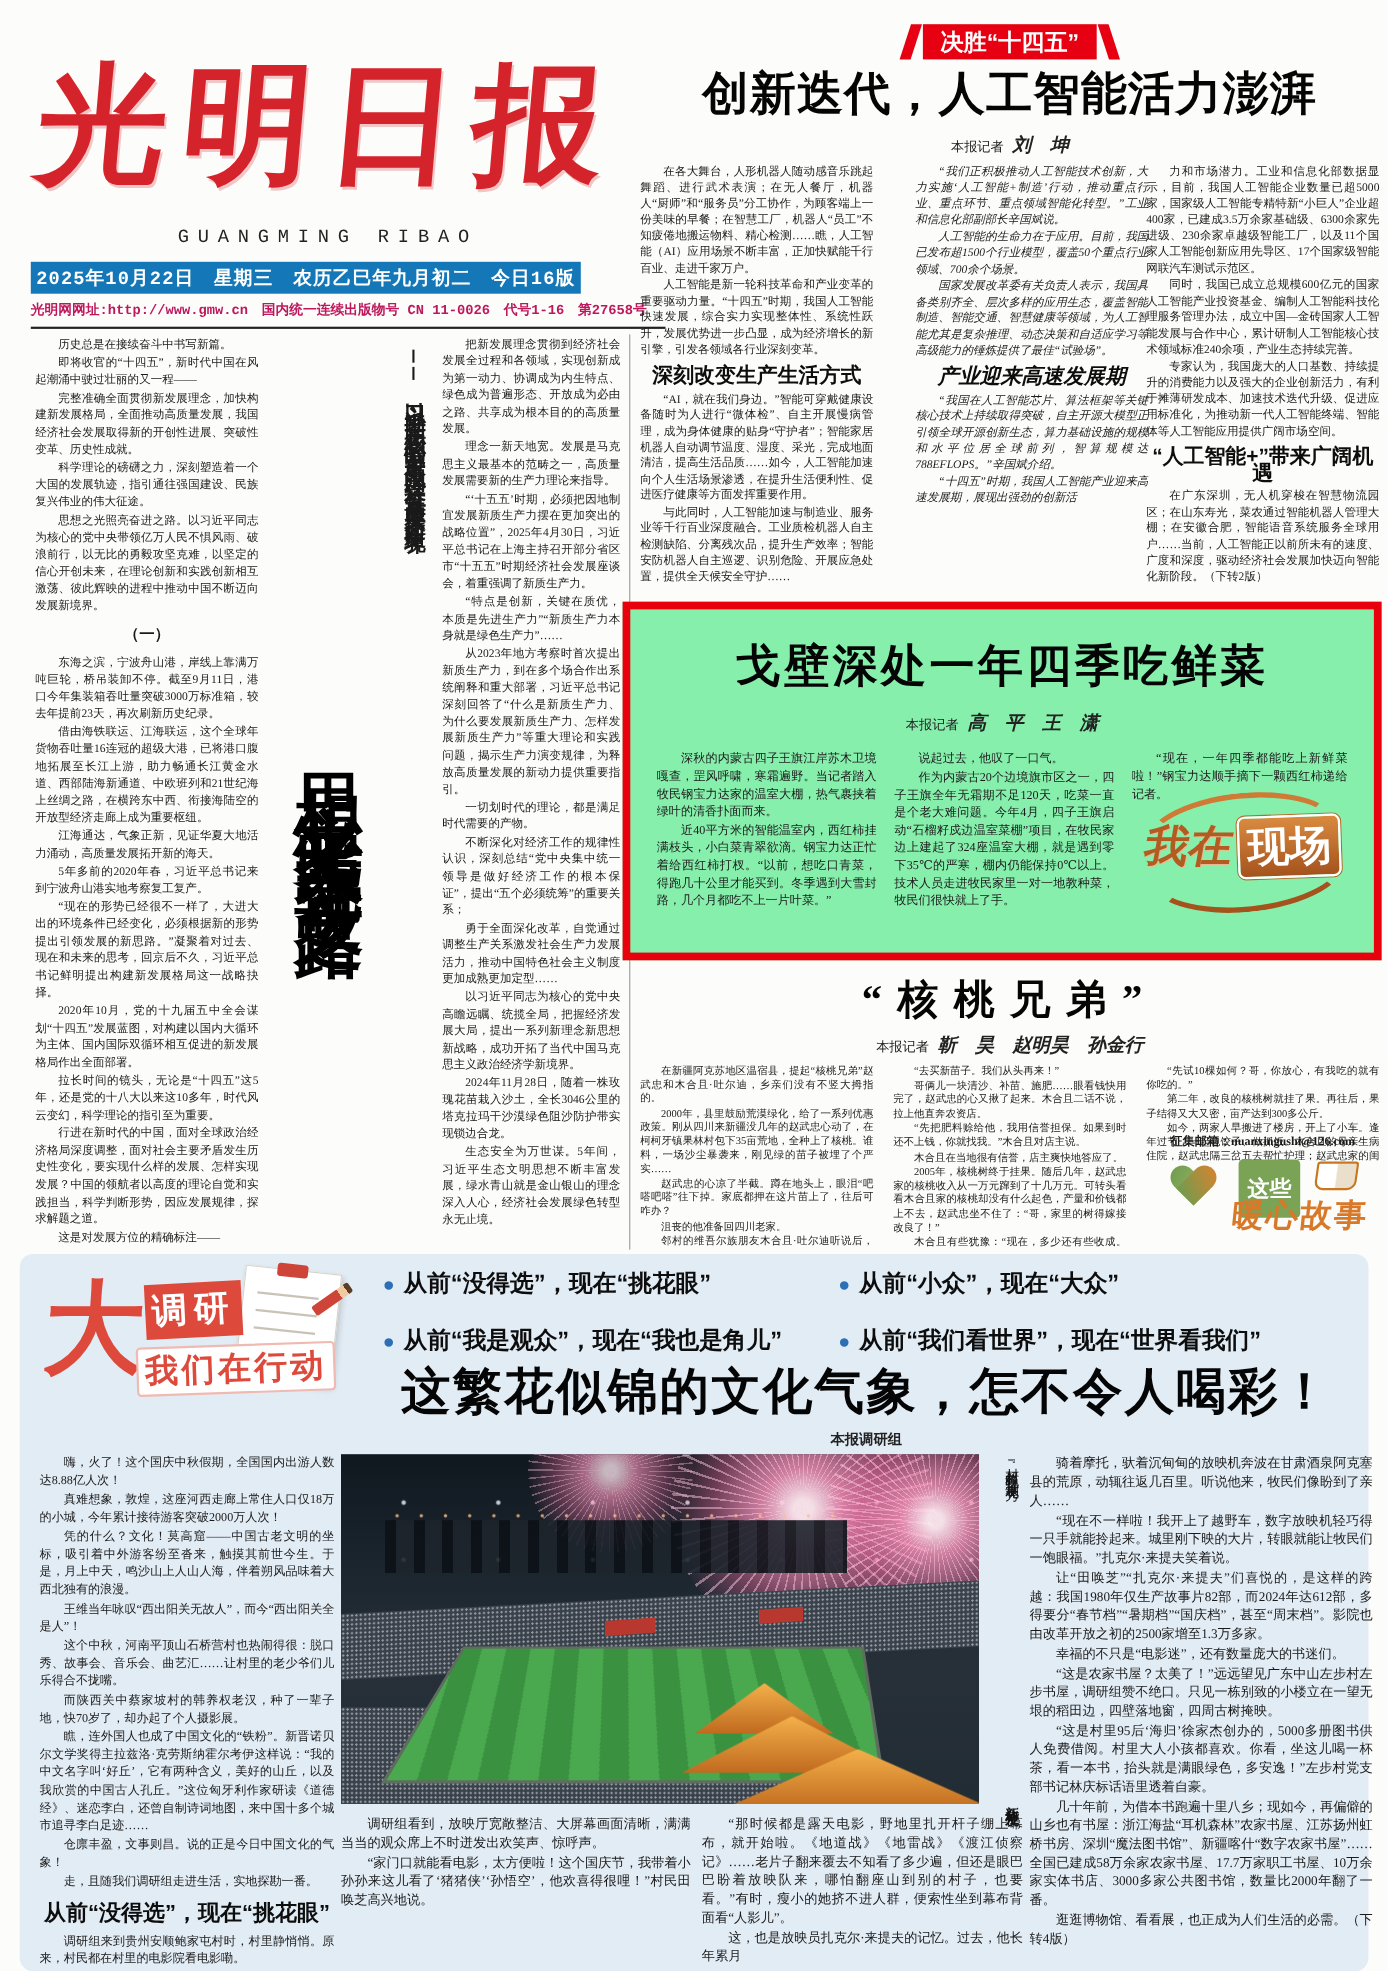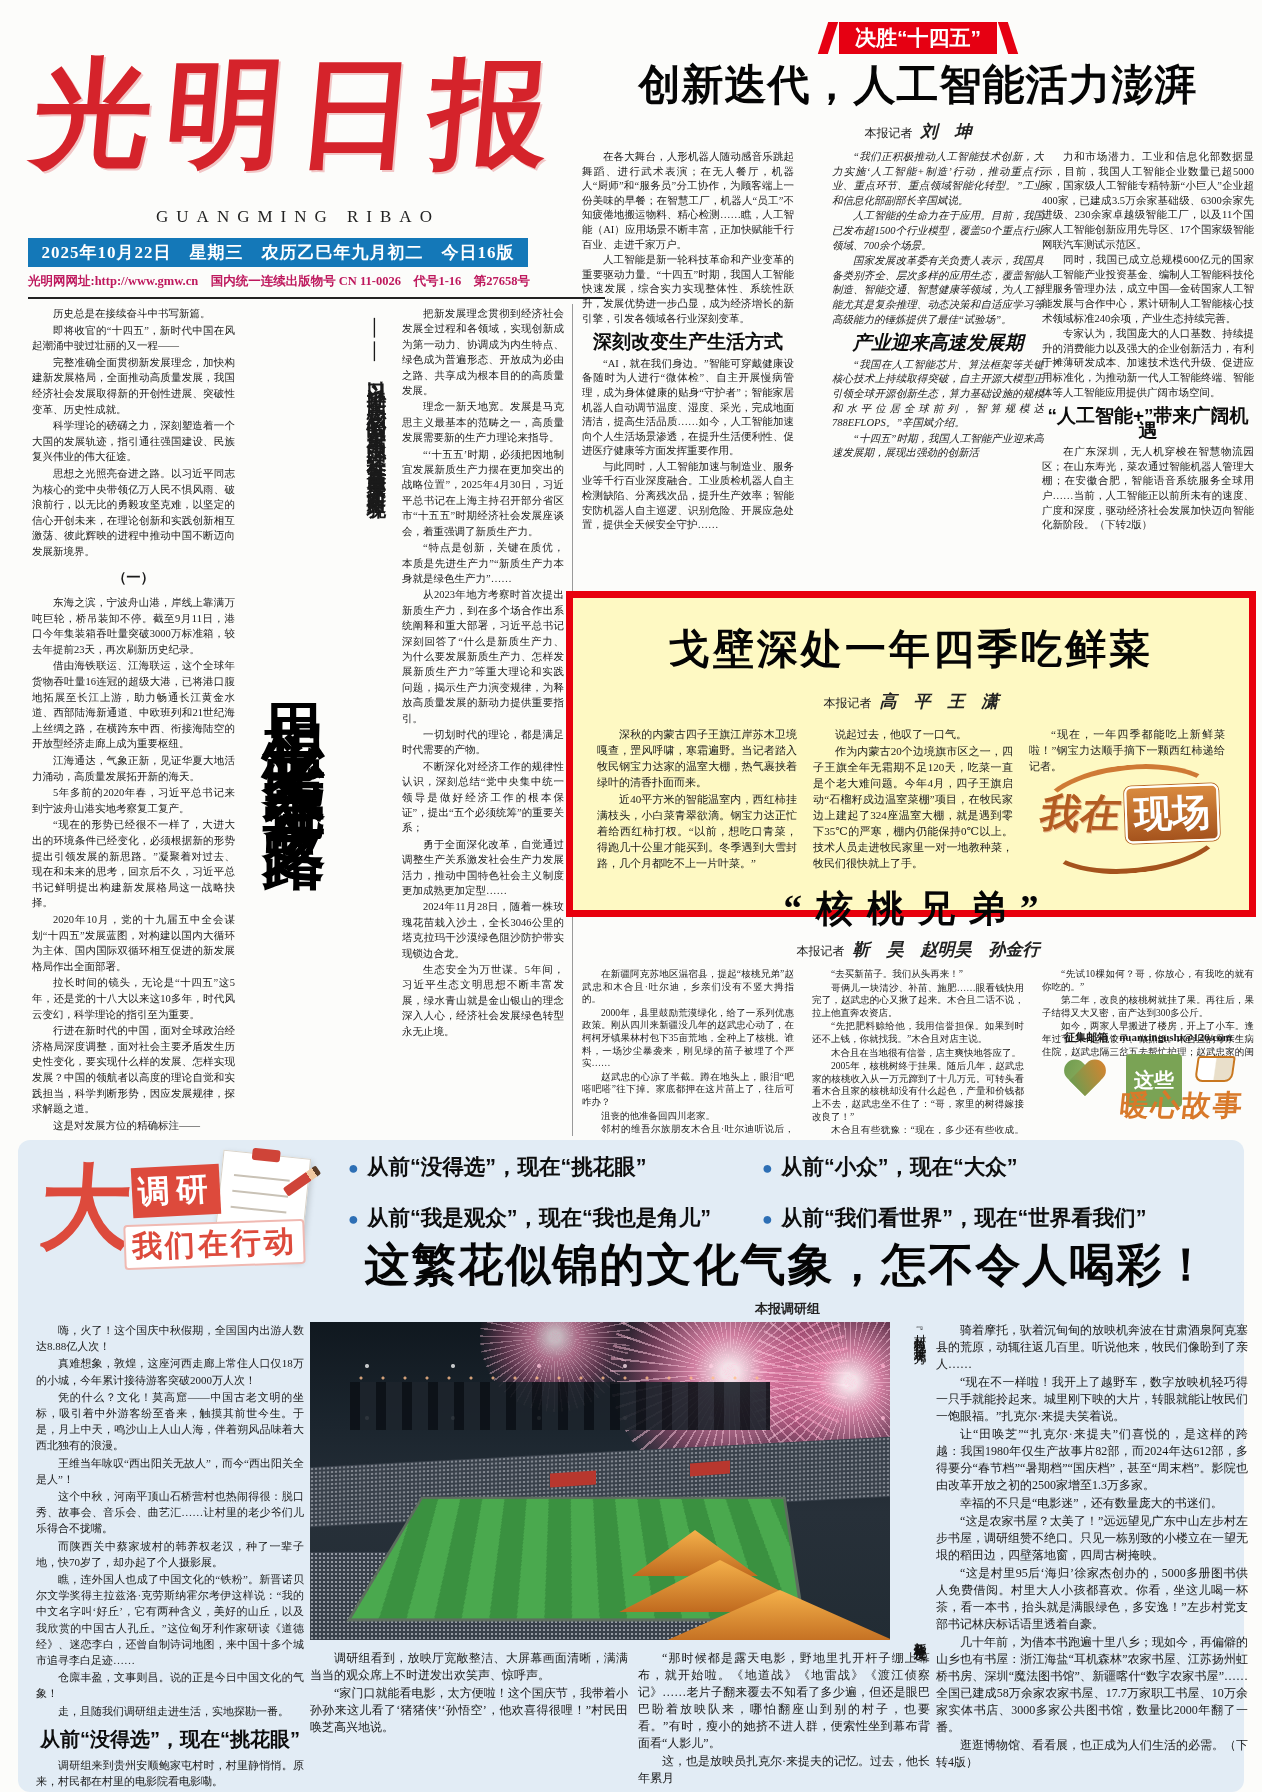--- a/index.html
+++ b/index.html
@@ -1,21 +1,21 @@
 <!DOCTYPE html>
 <html><head>
 <meta charset="utf-8">
 <style>
   html,body { margin:0; padding:0; background:#888; }
   .page {
     position:relative; width:1262px; height:1792px; margin:0 auto;
     background:#fcfcfa; overflow:hidden; color:#1a1a1a;
     font-family:"Liberation Serif","DejaVu Serif",serif;
   }
-  .sans { font-family:Liberation Serif, serif; }
+  .sans { font-family:Liberation Mono, monospace; }
 
   
   .masthead-title{
     position:absolute; left:28px; top:22px; width:540px; height:186px;
     color:#d5232b; font-size:118px; font-weight:900; letter-spacing:14px;
     display:flex; align-items:center; justify-content:center;
     transform:skewX(-5deg); text-shadow:2px 2px 0 rgba(213,35,43,.25);
     white-space:nowrap;
   }
   .romanized{
@@ -74,21 +74,21 @@
   }
   .byline{ position:absolute; text-align:center; font-size:12px; color:#222; }
   .byline .names{ font-size:17px; font-weight:bold; font-style:italic; margin-left:8px; }
   .ai-byline{ left:582px; top:120px; width:672px; }
   .ai-col{ top:150px; height:392px; width:212px; font-size:10.5px; line-height:14.6px; }
   .ai-c1{ left:582px; } .ai-c2{ left:832px;font-style:italic; } .ai-c3{ left:1042px; }
 
   
   .red-box{
     position:absolute; left:566px; top:547px; width:676px; height:312px;
-    border:7px solid #e8000d; background:#fef9c3;margin-top:44px;
+    border:7px solid #e8000d; background:#86efac;
   }
   .gobi-headline{
     position:absolute; left:0; top:24px; width:100%; text-align:center;
     font-size:41px; font-weight:900; letter-spacing:3px; color:#050505;
   }
   .gobi-byline{ left:0; top:92px; width:100%; }
   .gobi-col{ top:128px; height:170px; width:200px; font-size:11px; line-height:16px; }
   .gobi-c1{ left:24px; } .gobi-c2{ left:240px; } .gobi-c3{ left:456px; width:196px; }
 
   
@@ -246,20 +246,21 @@
   <div class="col lead-col3">
     <div class="paras">
         <p>把新发展理念贯彻到经济社会发展全过程和各领域，实现创新成为第一动力、协调成为内生特点、绿色成为普遍形态、开放成为必由之路、共享成为根本目的的高质量发展。</p>
         <p>理念一新天地宽。发展是马克思主义最基本的范畴之一，高质量发展需要新的生产力理论来指导。</p>
         <p>“‘十五五’时期，必须把因地制宜发展新质生产力摆在更加突出的战略位置”，2025年4月30日，习近平总书记在上海主持召开部分省区市“十五五”时期经济社会发展座谈会，着重强调了新质生产力。</p>
         <p>“特点是创新，关键在质优，本质是先进生产力”“新质生产力本身就是绿色生产力”……</p>
         <p>从2023年地方考察时首次提出新质生产力，到在多个场合作出系统阐释和重大部署，习近平总书记深刻回答了“什么是新质生产力、为什么要发展新质生产力、怎样发展新质生产力”等重大理论和实践问题，揭示生产力演变规律，为释放高质量发展的新动力提供重要指引。</p>
         <p>一切划时代的理论，都是满足时代需要的产物。</p>
         <p>不断深化对经济工作的规律性认识，深刻总结“党中央集中统一领导是做好经济工作的根本保证”，提出“五个必须统筹”的重要关系；</p>
         <p>勇于全面深化改革，自觉通过调整生产关系激发社会生产力发展活力，推动中国特色社会主义制度更加成熟更加定型……</p>
+        <p>以习近平同志为核心的党中央高瞻远瞩、统揽全局，把握经济发展大局，提出一系列新理念新思想新战略，成功开拓了当代中国马克思主义政治经济学新境界。</p>
         <p>2024年11月28日，随着一株玫瑰花苗栽入沙土，全长3046公里的塔克拉玛干沙漠绿色阻沙防护带实现锁边合龙。</p>
         <p>生态安全为万世谋。5年间，习近平生态文明思想不断丰富发展，绿水青山就是金山银山的理念深入人心，经济社会发展绿色转型永无止境。</p>
       </div>
   </div>
 
   <div class="eyebrow-wrap">
     <span class="eyebrow">决胜“十四五”</span>
   </div>
   <div class="ai-headline">创新迭代，人工智能活力澎湃</div>
   <div class="byline ai-byline">

